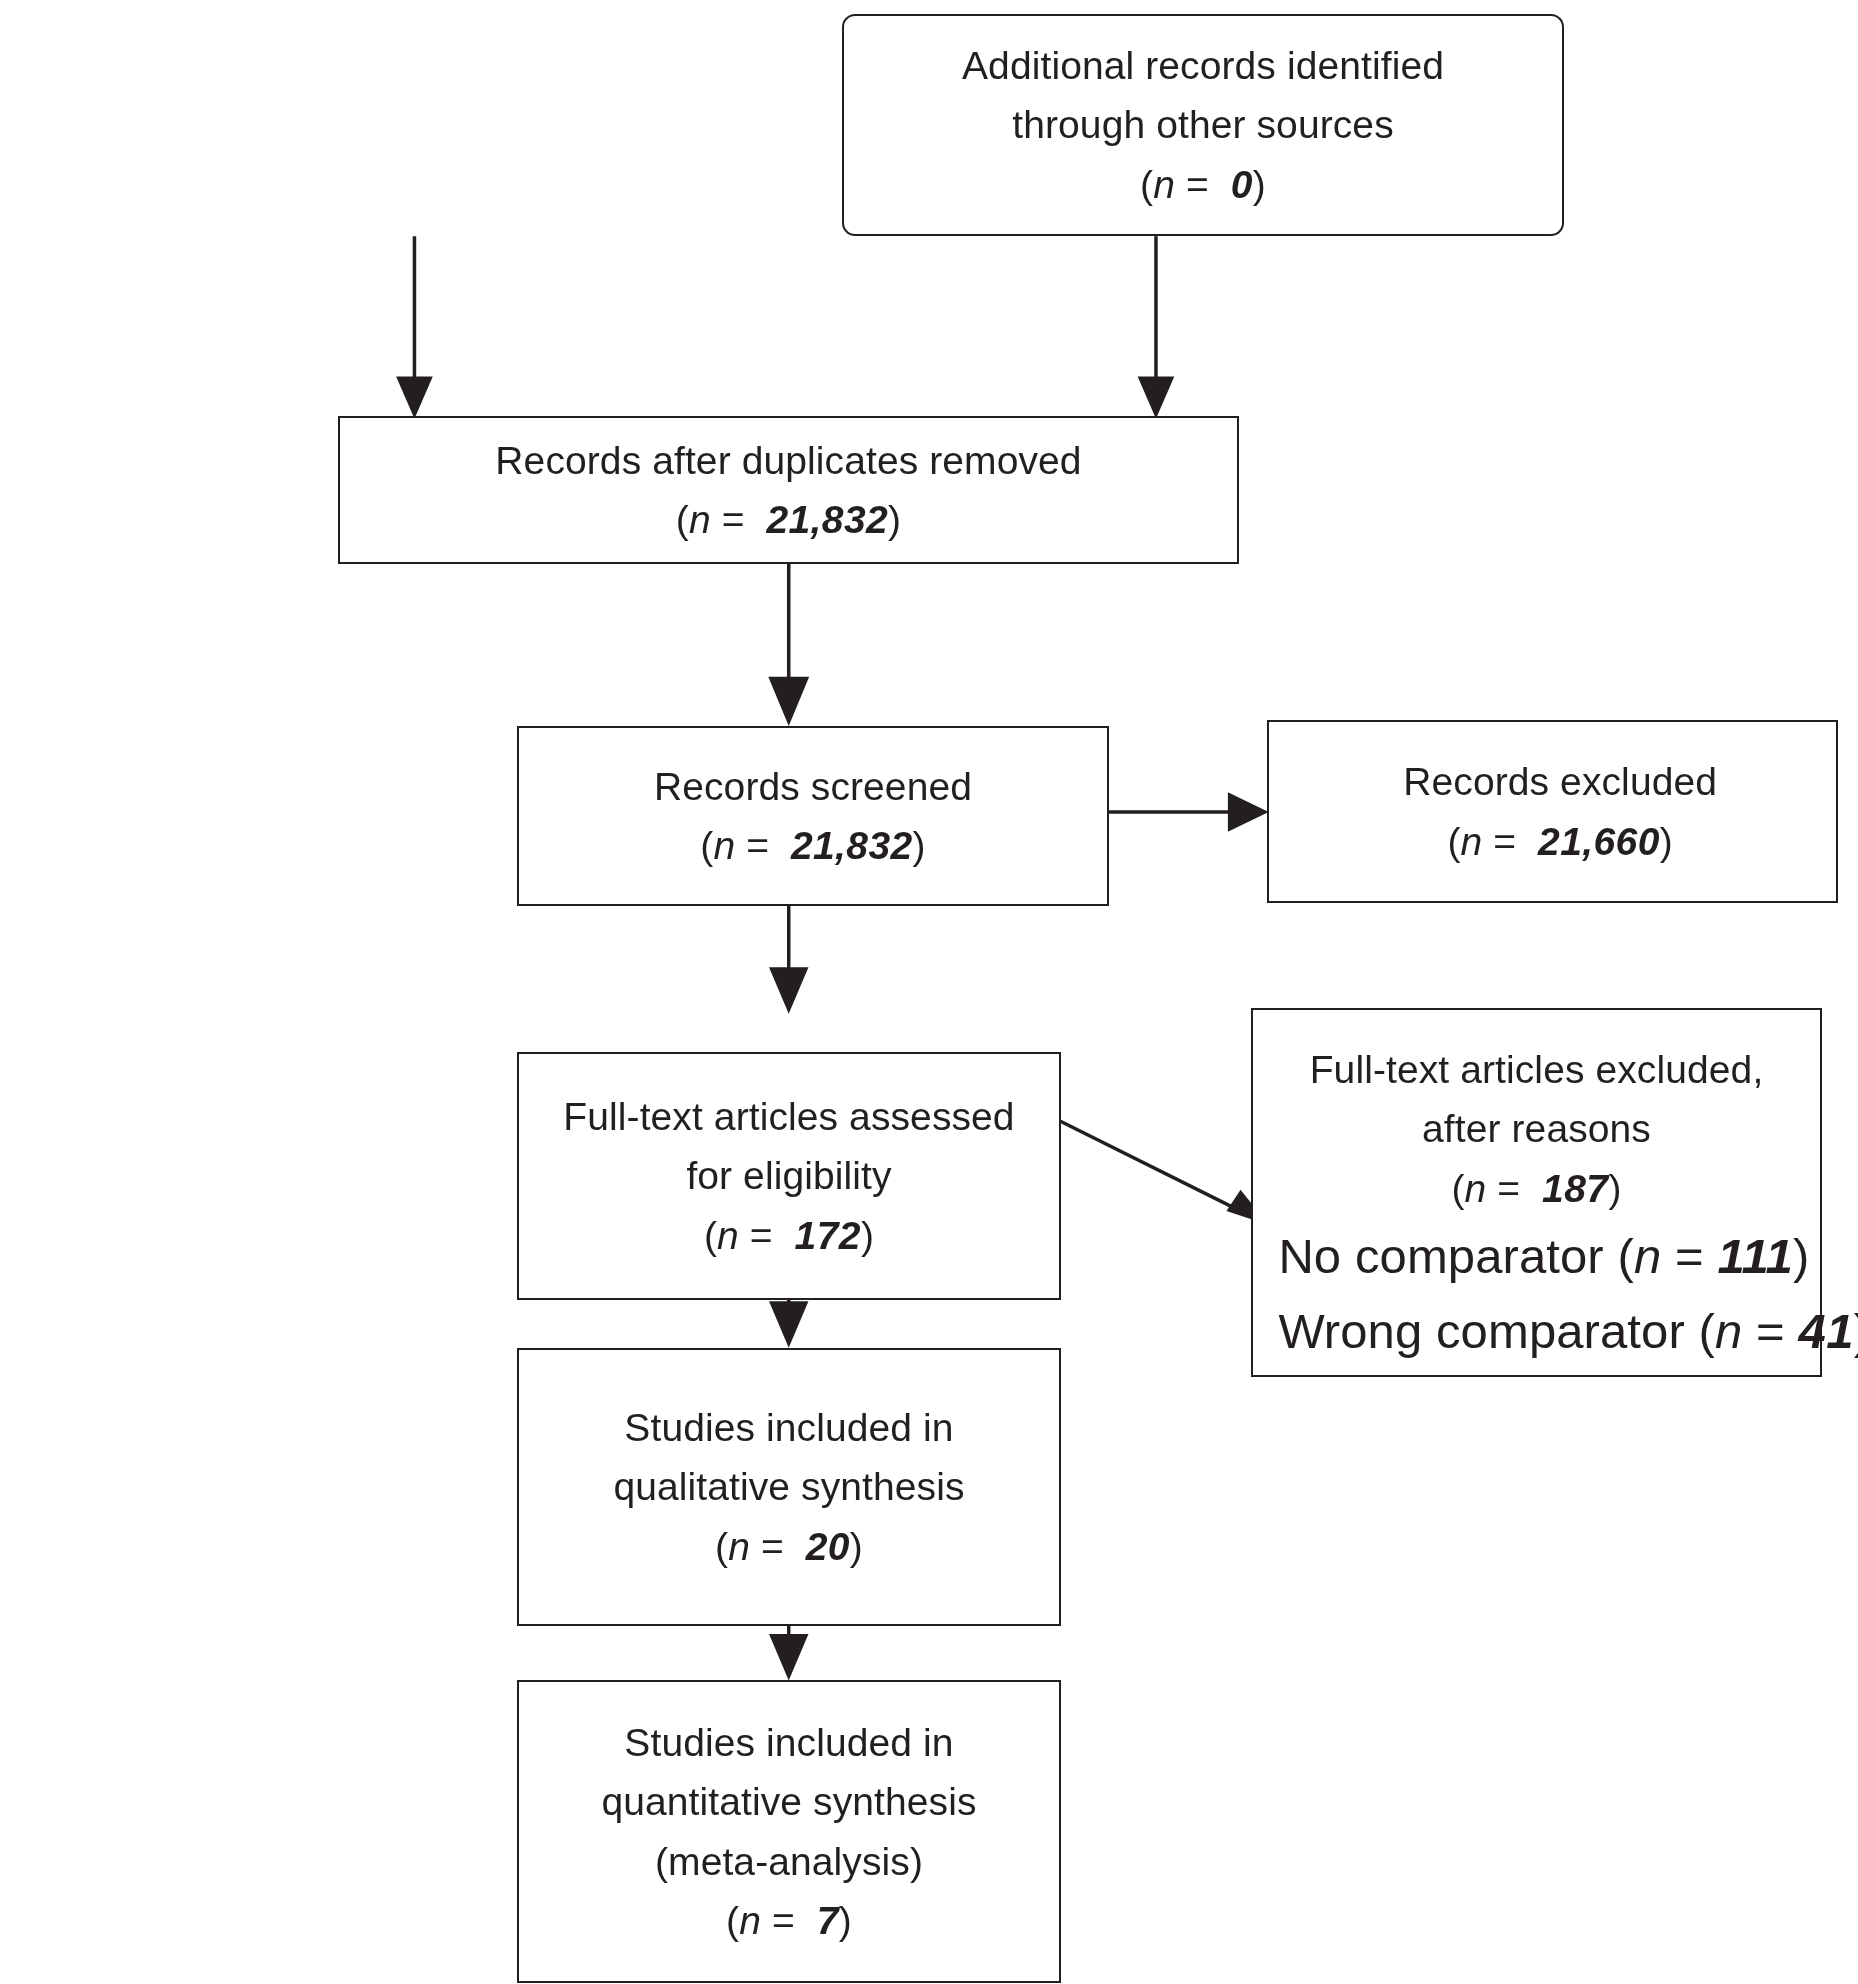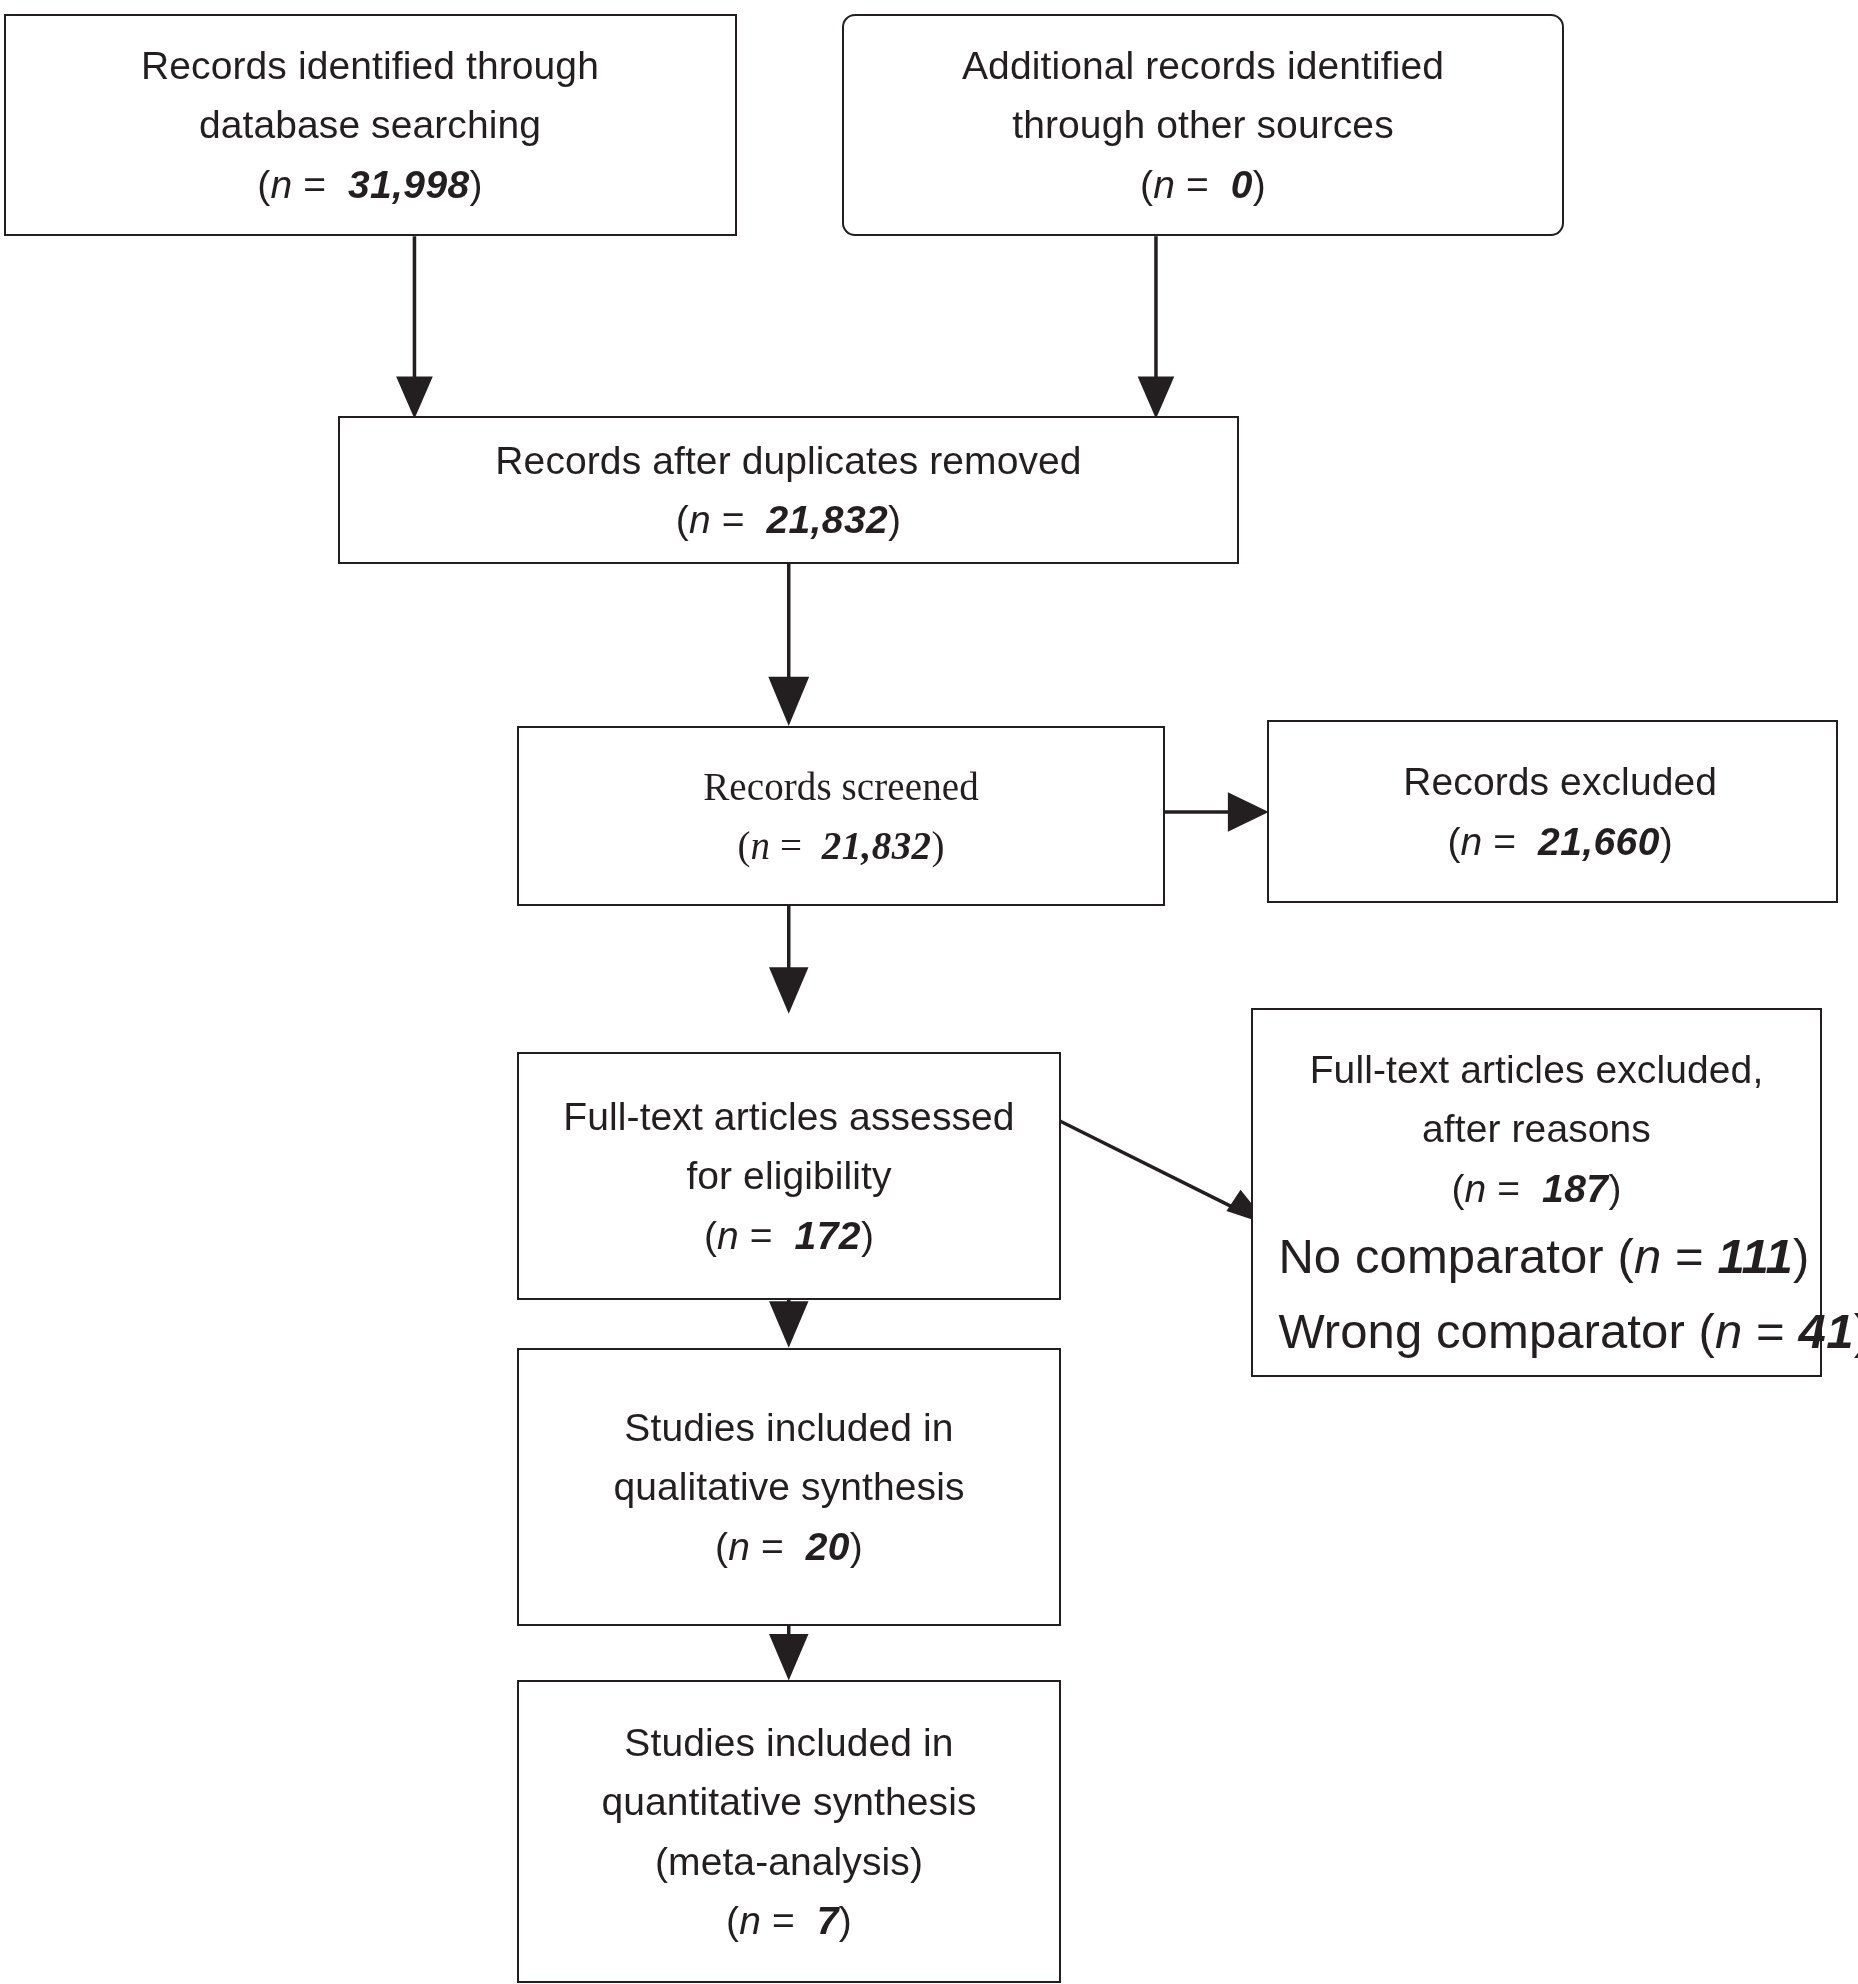--- a/index.html
+++ b/index.html
@@ -100,38 +100,33 @@
       <polygon class="arrow-head" points="1119,1912 1091,1846 1147,1846"></polygon>
     </g>
 
     <g>
       <line class="edge-line" x1="1119" y1="2306" x2="2119" y2="2306" style="display:none"></line>
       <line class="edge-line" x1="1119" y1="2306" x2="1119" y2="2340"></line>
       <polygon class="arrow-head" points="1119,2384 1091,2318 1147,2318"></polygon>
     </g>
   </svg>
 
-  <div class="node" style="left:3.5px; top:14px; width:733px; height:222px;">
-    <span class="ln">Records identified through</span>
-    <span class="ln">database searching</span>
-    <span class="count-line"><span>(</span><span class="ital">n</span> <span>=</span>&nbsp;&nbsp;<span class="num">31,998</span><span>)</span></span>
-  </div>
 
   <div class="node" style="left:842px; top:14px; width:722px; height:222px;border-radius:13px;">
     <span class="ln">Additional records identified</span>
     <span class="ln">through other sources</span>
     <span class="count-line"><span>(</span><span class="ital">n</span> <span>=</span>&nbsp;&nbsp;<span class="num">0</span><span>)</span></span>
   </div>
 
   <div class="node" style="left:338px; top:416px; width:901px; height:148px;">
     <span class="ln">Records after duplicates removed</span>
     <span class="count-line"><span>(</span><span class="ital">n</span> <span>=</span>&nbsp;&nbsp;<span class="num">21,832</span><span>)</span></span>
   </div>
 
-  <div class="node" style="left:517px; top:726px; width:648px; height:180px;font-family:Liberation Serif, serif;">
+  <div class="node" style="left:517px; top:726px; width:592px; height:180px;">
     <span class="ln">Records screened</span>
     <span class="count-line"><span>(</span><span class="ital">n</span> <span>=</span>&nbsp;&nbsp;<span class="num">21,832</span><span>)</span></span>
   </div>
 
   <div class="node" style="left:1267px; top:720px; width:571px; height:183px;padding-left:28px;">
     <span class="ln">Records excluded</span>
     <span class="count-line"><span>(</span><span class="ital">n</span> <span>=</span>&nbsp;&nbsp;<span class="num">21,660</span><span>)</span></span>
   </div>
 
   <div class="node" style="left:517px; top:1052px; width:544px; height:248px;">

